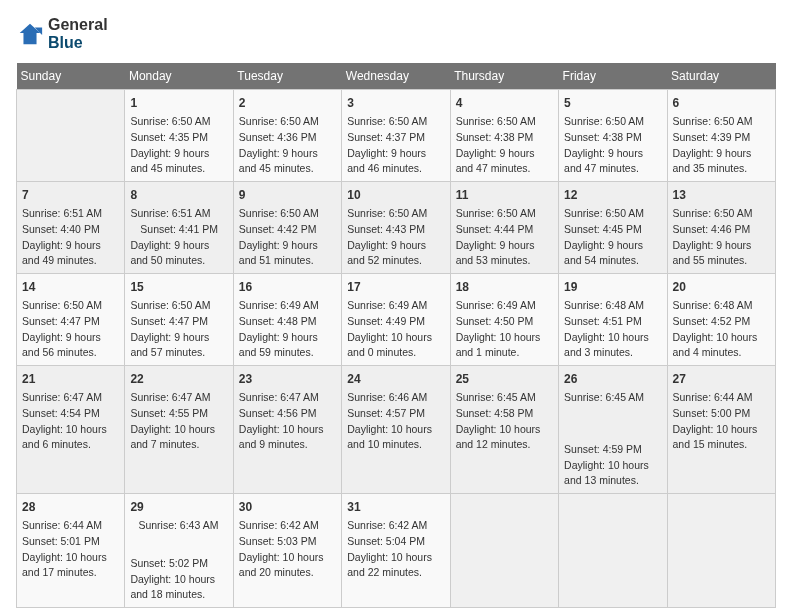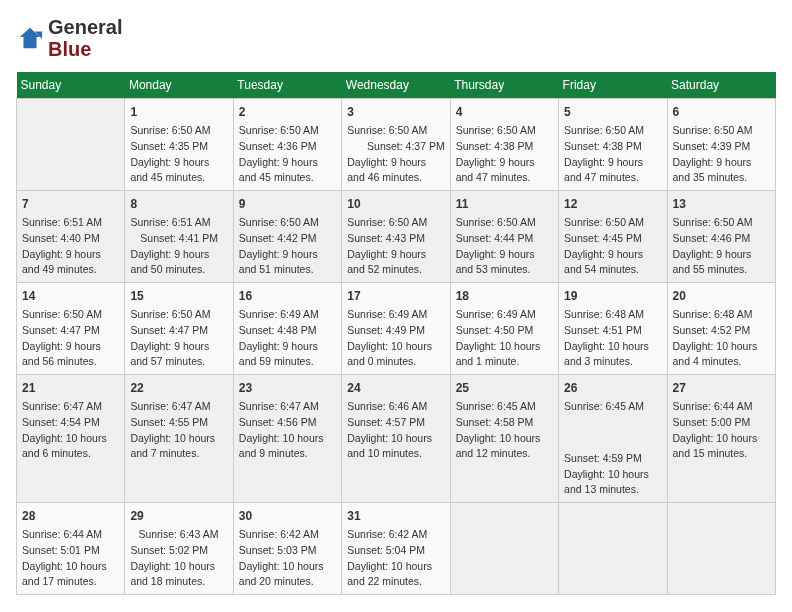--- a/index.html
+++ b/index.html
@@ -15,26 +15,26 @@
       justify-content: space-between;
       align-items: flex-start;
       margin-bottom: 12px;
     }
     .logo {
       display: flex;
       align-items: center;
       gap: 4px;
     }
     .logo-text {
-      font-size: 20px;
+      font-size: 16px;
       font-weight: bold;
       line-height: 1.1;
     }
     .logo-general { color: #333; }
-    .logo-blue { color: #7f1d1d; }
+    .logo-blue { color: #0c4a6e; }
     .logo-icon {
       width: 28px;
       height: 28px;
     }
     .title-block {
       text-align: right;
     }
     .month-year {
       font-size: 32px;
       font-weight: 300;
@@ -45,21 +45,21 @@
       font-size: 13px;
       color: #444;
       margin-top: 2px;
     }
     table {
       width: 100%;
       border-collapse: collapse;
       font-size: 11px;
     }
     thead tr th {
-      background: #15803d;
+      background: #737373;
       color: #fff;
       padding: 6px 4px;
       text-align: left;
       font-size: 12px;
       font-weight: normal;
     }
     tbody tr td {
       border: 1px solid #ccc;
       vertical-align: top;
       padding: 4px 5px;
@@ -122,21 +122,21 @@
         </td>
         <td>
           <span class="day-num">2</span>
           <span style="display: block;">Sunrise: 6:50 AM</span>
           <span style="display: block;">Sunset: 4:36 PM</span>
           <span style="display: block;">Daylight: 9 hours and 45 minutes.</span>
         </td>
         <td>
           <span class="day-num">3</span>
           <span style="display: block;">Sunrise: 6:50 AM</span>
-          <span style="display: block; text-align: right;">Sunset: 4:37 PM</span>
+          <span style="display: block;">Sunset: 4:37 PM</span>
           <span style="display: block;">Daylight: 9 hours and 46 minutes.</span>
         </td>
         <td>
           <span class="day-num">4</span>
           <span style="display: block;">Sunrise: 6:50 AM</span>
           <span style="display: block;">Sunset: 4:38 PM</span>
           <span style="display: block;">Daylight: 9 hours and 47 minutes.</span>
         </td>
         <td>
           <span class="day-num">5</span>
@@ -286,21 +286,21 @@
       <tr>
         <td>
           <span class="day-num">28</span>
           <span style="display: block;">Sunrise: 6:44 AM</span>
           <span style="display: block;">Sunset: 5:01 PM</span>
           <span style="display: block;">Daylight: 10 hours and 17 minutes.</span>
         </td>
         <td>
           <span class="day-num">29</span>
           <span style="display: block; margin-left: 8px;">Sunrise: 6:43 AM</span>
-          <span style="display: block;">Sunset: 5:02 PM</span>
+          <span style="display: block; margin-top: 22px;">Sunset: 5:02 PM</span>
           <span style="display: block;">Daylight: 10 hours and 18 minutes.</span>
         </td>
         <td>
           <span class="day-num">30</span>
           <span style="display: block;">Sunrise: 6:42 AM</span>
           <span style="display: block;">Sunset: 5:03 PM</span>
           <span style="display: block;">Daylight: 10 hours and 20 minutes.</span>
         </td>
         <td>
           <span class="day-num">31</span>

